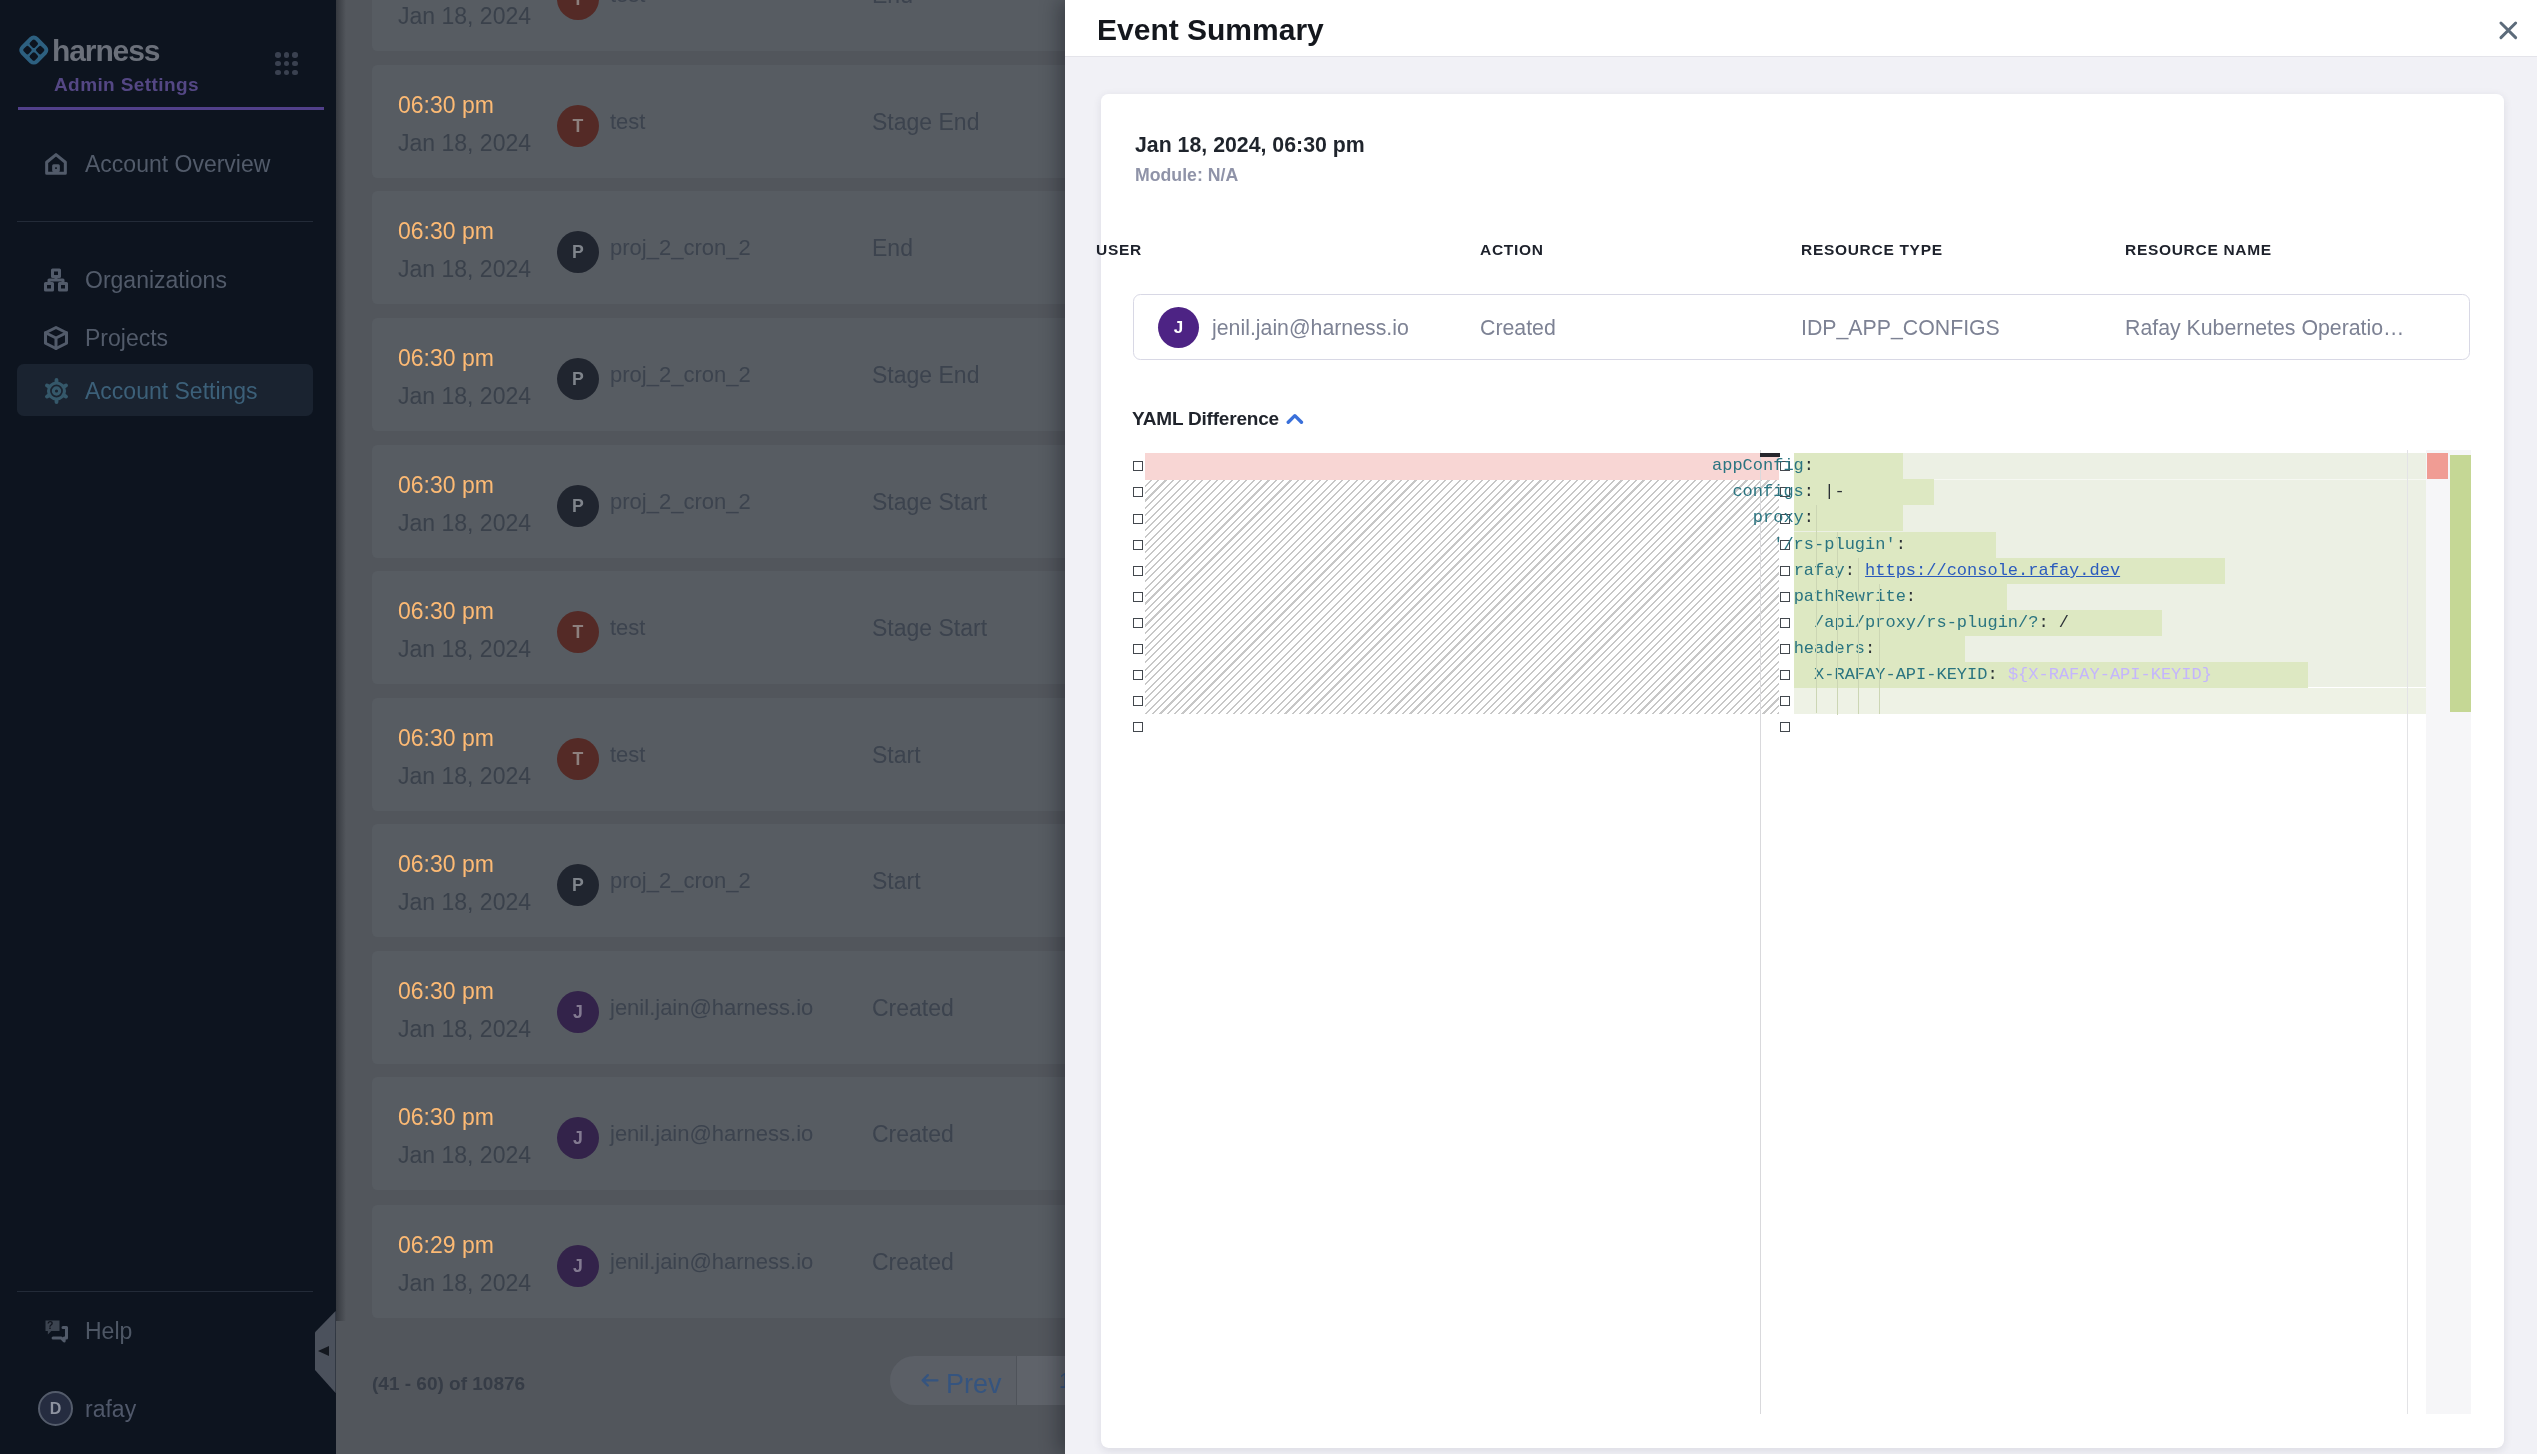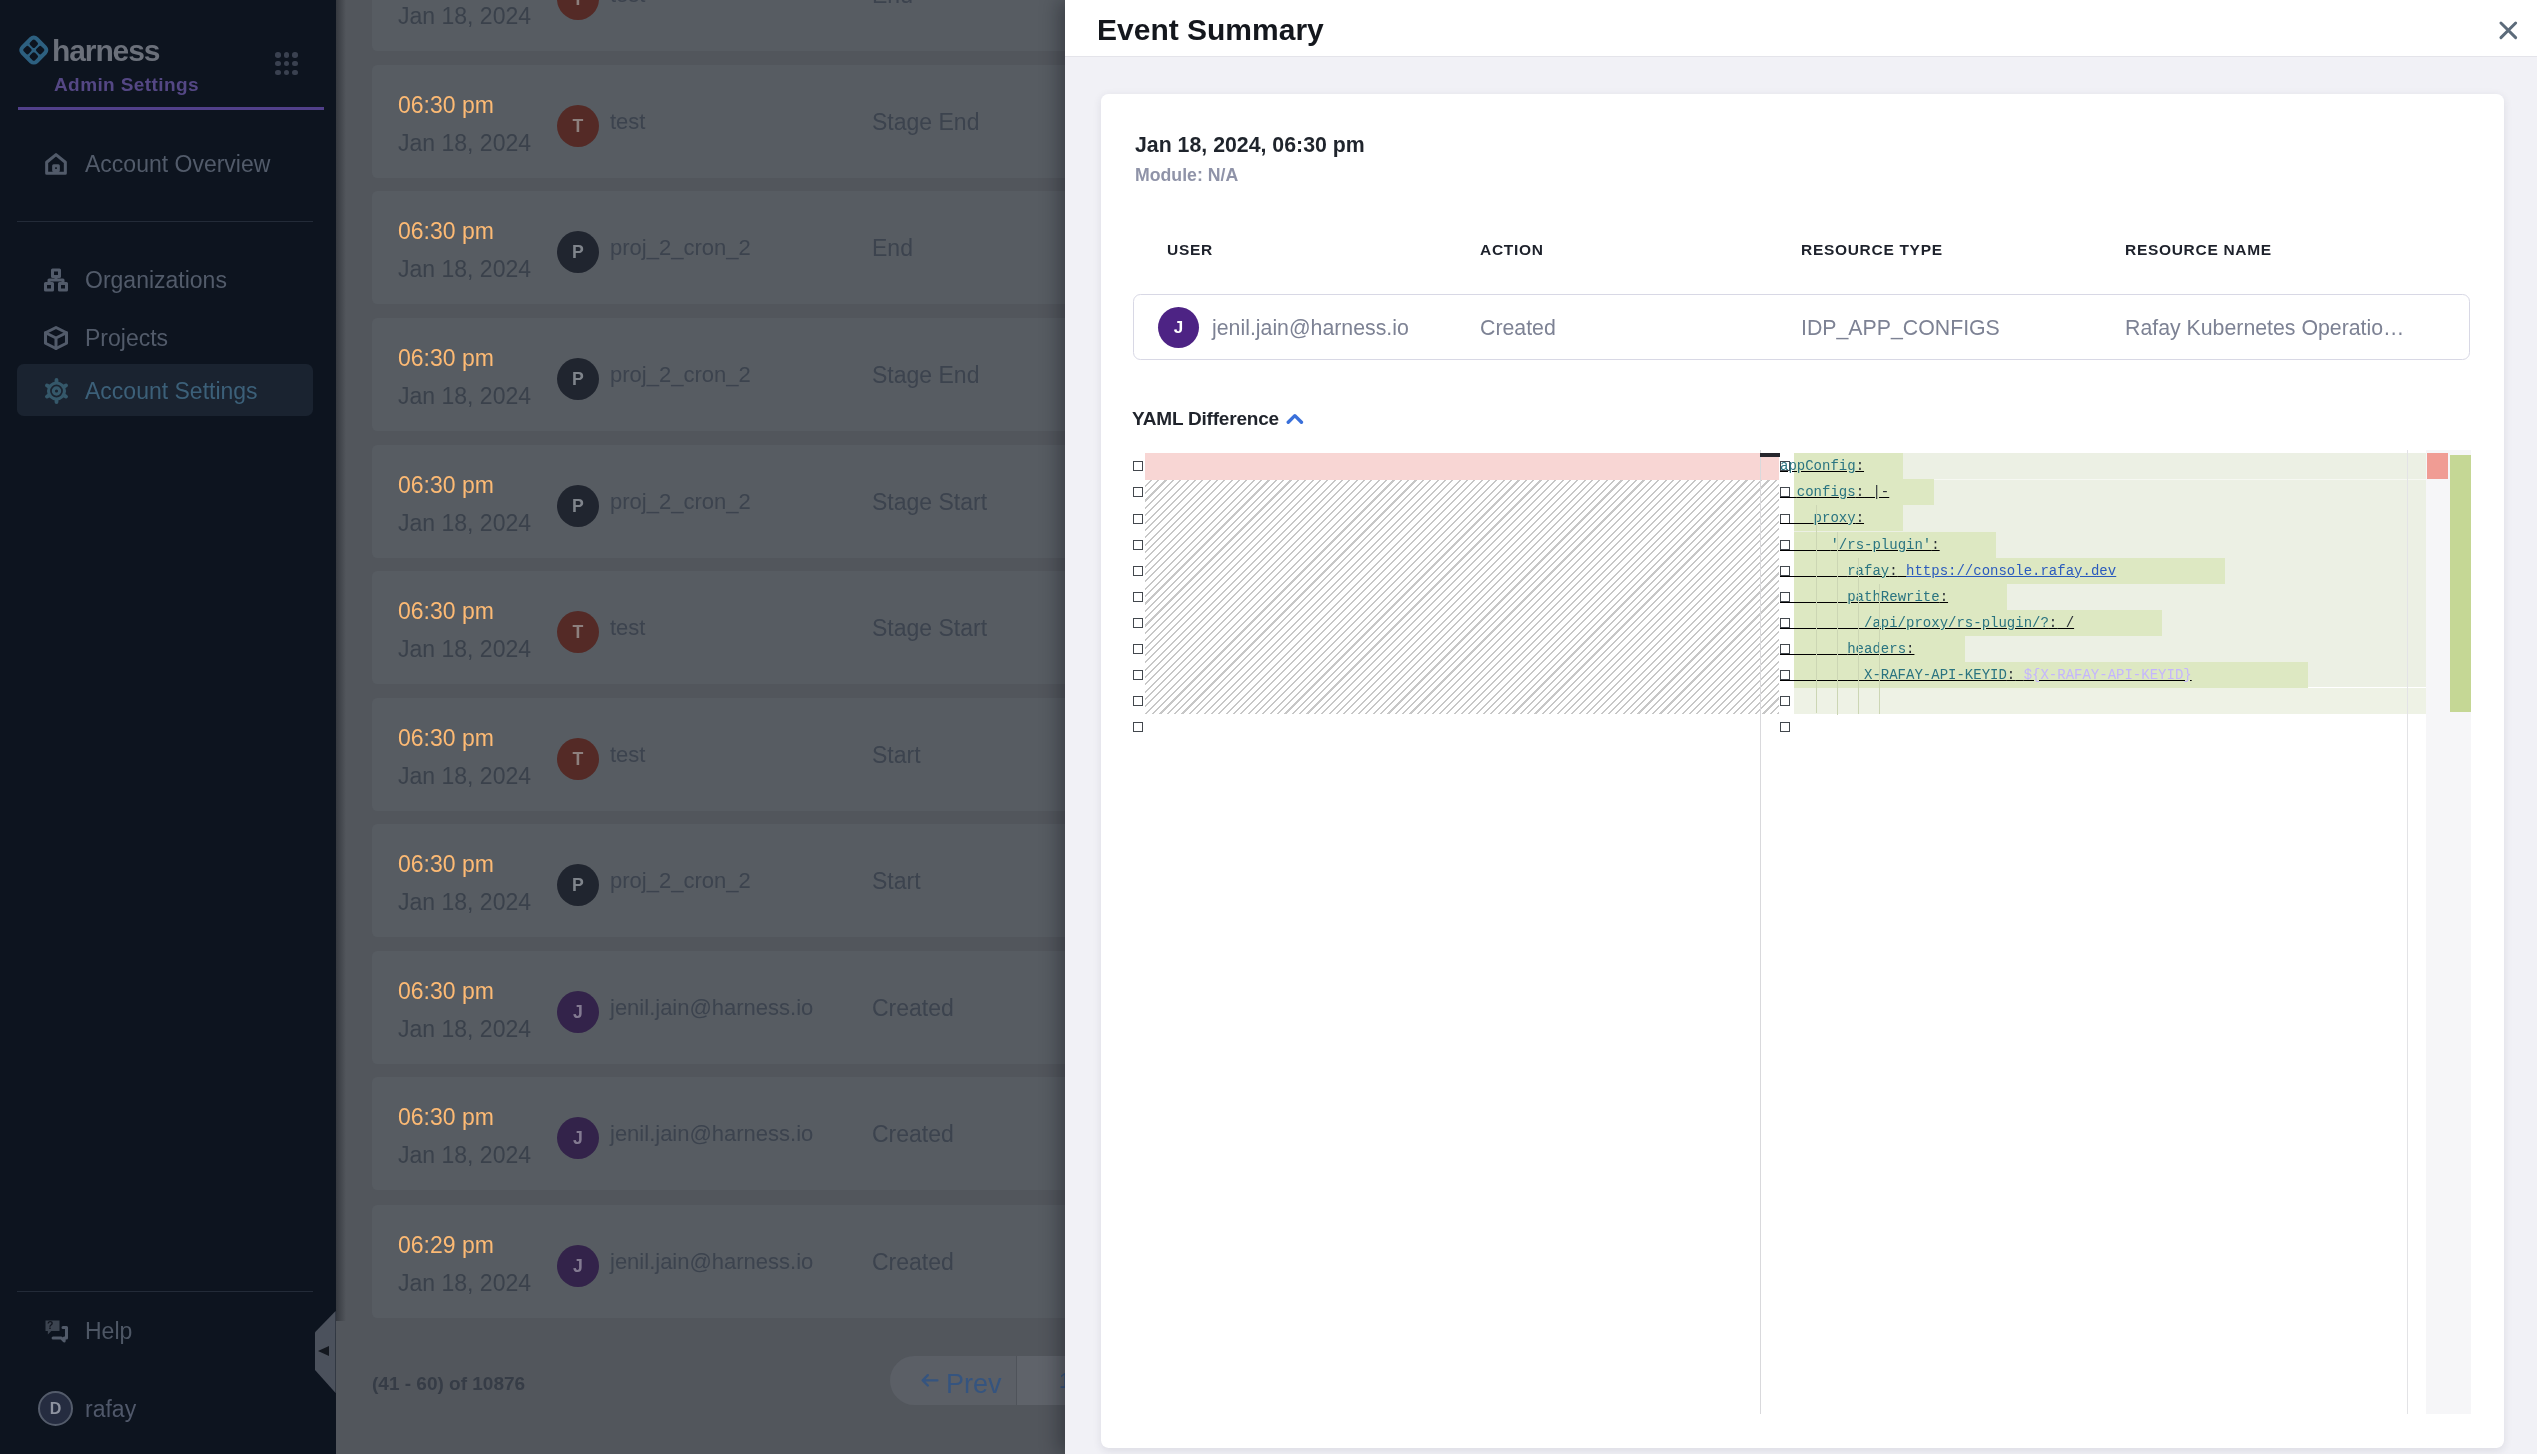--- a/index.html
+++ b/index.html
@@ -76,22 +76,22 @@
   
   .sq { position:absolute; width:10.3px; height:10.3px; border:1.8px solid #43484e; background:#fff; }
   #lpane-pink { position:absolute; left:1145px; top:453px; width:634px; height:26.5px; background:#f8d6d4; }
   #lpane-hatch { position:absolute; left:1145px; top:480px; width:634px; height:234px;
      background:repeating-linear-gradient(135deg, #ffffff 0 3.7px, #c7c7c7 3.7px 5.2px); }
   #sash { position:absolute; left:1760px; top:450px; width:0.7px; height:964px; background:#d9d9dc; }
   #blackbar { position:absolute; left:1760px; top:453px; width:20px; height:3.7px; background:#26262c; }
   #rcontent { position:absolute; left:1794px; top:453px; width:634px; height:234px; background:#ecf0e4; }
   #rcontent2 { position:absolute; left:1794px; top:688px; width:634px; height:26px; background:#eef2e5; }
   .chg { position:absolute; left:1794px; height:26px; background:#dde8c2; }
-  .cl { position:absolute; left:1780px; height:26px; line-height:26px; font-family:"Liberation Mono", monospace;
-     font-size:14px; white-space:pre;text-decoration:underline; }
+  .cl { position:absolute; left:1712px; height:26px; line-height:26px; font-family:"Liberation Mono", monospace;
+     font-size:17px; white-space:pre; }
   .ck { color:#2a7480; } .cp { color:#2b3036; } .cv { color:#2b3036; } .cw { color:#000; }
   .cu { color:#2b5bbd; text-decoration:underline; } .cb { color:#c4b5fd; }
   .ig { position:absolute; width:0.7px; background:#ccd6b4; }
   #redge { position:absolute; left:2407px; top:450px; width:0.7px; height:964px; background:#e3e3e6; }
   #ruler { position:absolute; left:2426px; top:450px; width:45px; height:964px; background:#f6f6f8; }
   #rtick { position:absolute; left:2427px; top:453px; width:21.3px; height:26px; background:#f09c94; }
   #rbar { position:absolute; left:2450px; top:455px; width:20.6px; height:257px; background:#c5d795; }
 </style></head>
 <body>
 <div id="sidebar">
@@ -256,21 +256,21 @@
 
 <div id="drawer"></div>
 <div id="dheader"></div>
 <div id="dtitle">Event Summary</div>
 <svg id="dclose" viewBox="0 0 28 28">
     <path d="M4 4 24 24M24 4 4 24" stroke="#5c6b7a" stroke-width="4" stroke-linecap="round"></path>
   </svg>
 <div id="card"></div>
 <div id="cdate">Jan 18, 2024, 06:30 pm</div>
 <div id="cmodule">Module: N/A</div>
-<div class="th" style="left:1167px">USER</div>
+<div class="th" style="left:1096px">USER</div>
 <div class="th" style="left:1480px">ACTION</div>
 <div class="th" style="left:1801px">RESOURCE TYPE</div>
 <div class="th" style="left:2125px">RESOURCE NAME</div>
 <div id="urow"></div>
 <div id="uav">J</div>
 <div class="ucell" style="left:1212px">jenil.jain@harness.io</div>
 <div class="ucell" style="left:1480px">Created</div>
 <div class="ucell" style="left:1801px">IDP_APP_CONFIGS</div>
 <div class="ucell" style="left:2125px">Rafay Kubernetes Operatio…</div>
 <div id="ytitle">YAML Difference</div>

